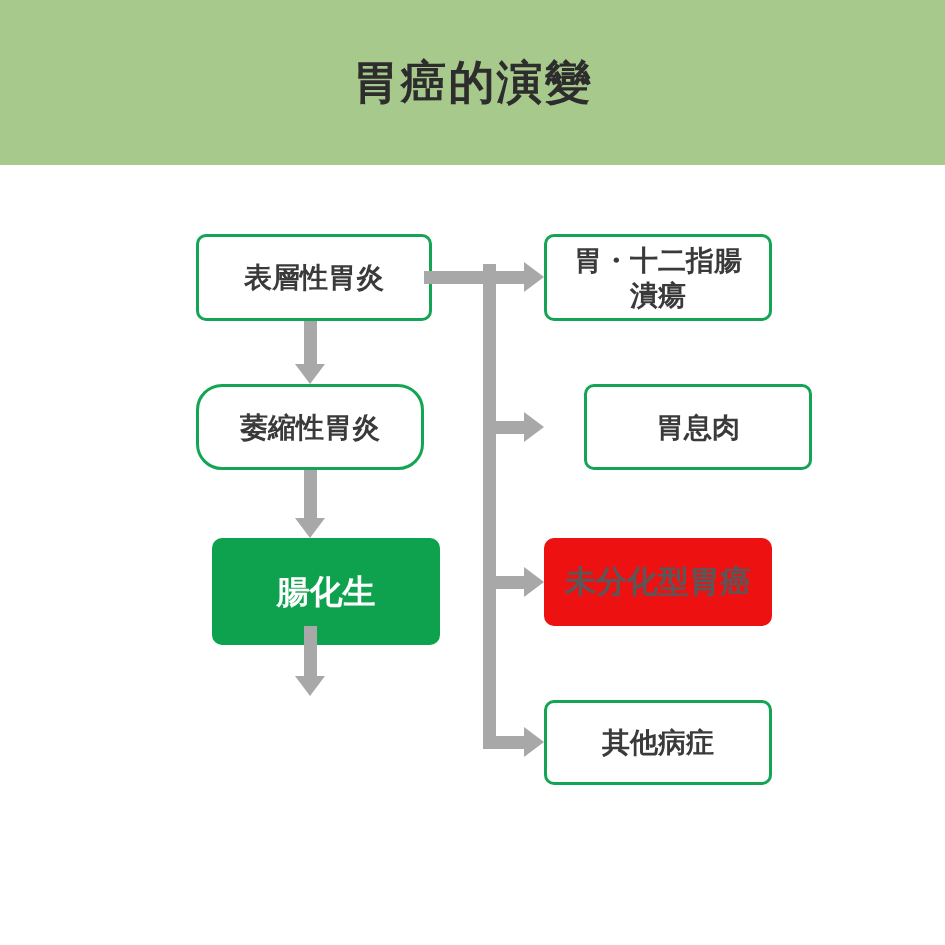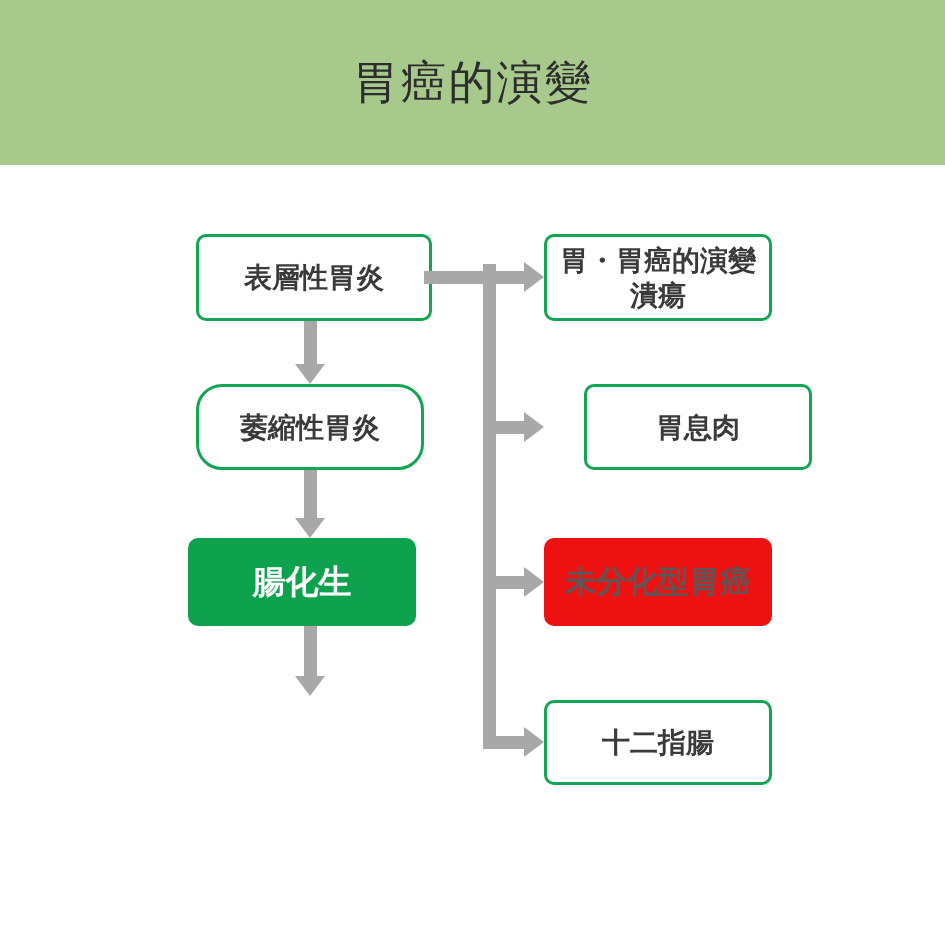--- a/index.html
+++ b/index.html
@@ -17,21 +17,21 @@
     width: 100%;
     height: 165px;
     background: #a7ca8c;
     display: flex;
     align-items: center;
     justify-content: center;
   }
   .page-title {
     margin: 16px;
     font-size: 46px;
-    font-weight: normal;
+    font-weight: bold;
     color: #2d2d2d;
     letter-spacing: 2px;
   }
   .box {
     position: absolute;
     box-sizing: border-box;
     display: flex;
     align-items: center;
     justify-content: center;
     text-align: center;
@@ -54,21 +54,21 @@
   }
   .box.red-solid {
     background: #ee1111;
     border: 3px solid #ee1111;
     color: #58585a;
     font-size: 31px;
   }
   
   .l1 { left: 196px; top: 234px; width: 236px; height: 87px; }
   .l2 { left: 196px; top: 384px; width: 228px; height: 86px; border-radius: 26px; }
-  .l3 { left: 188px; top: 538px; width: 228px; height: 88px; }
+  .l3 { left: 212px; top: 538px; width: 228px; height: 107px; }
   .l4 { left: 196px; top: 696px; width: 228px; height: 88px; }
   
   .r1 { left: 544px; top: 234px; width: 228px; height: 87px; font-size: 26px; }
   .r2 { left: 544px; top: 384px; width: 228px; height: 86px; margin-left: 40px; }
   .r3 { left: 544px; top: 538px; width: 228px; height: 88px; }
   .r4 { left: 544px; top: 700px; width: 228px; height: 85px; }
 
   
   .arrow-down { position: absolute; width: 30px; }
   .arrow-down .shaft {
@@ -114,25 +114,25 @@
 <div class="page">
 
   <header class="header-band">
     <h1 class="page-title">胃癌的演變</h1>
   </header>
 
   <div class="box outline l1">表層性胃炎</div>
   <div class="box outline l2">萎縮性胃炎</div>
   <div class="box green-solid l3">腸化生</div>
 
-  <div class="box outline r1">胃・胃癌的演變
+  <div class="box outline r1">胃・十二指腸
 潰瘍</div>
   <div class="box outline r2">胃息肉</div>
   <div class="box red-solid r3">未分化型胃癌</div>
-  <div class="box outline r4">十二指腸</div>
+  <div class="box outline r4">其他病症</div>
 
   <div class="arrow-down ad1">
     <div class="shaft"></div>
     <div class="head"></div>
   </div>
   <div class="arrow-down ad2">
     <div class="shaft"></div>
     <div class="head"></div>
   </div>
   <div class="arrow-down ad3">

